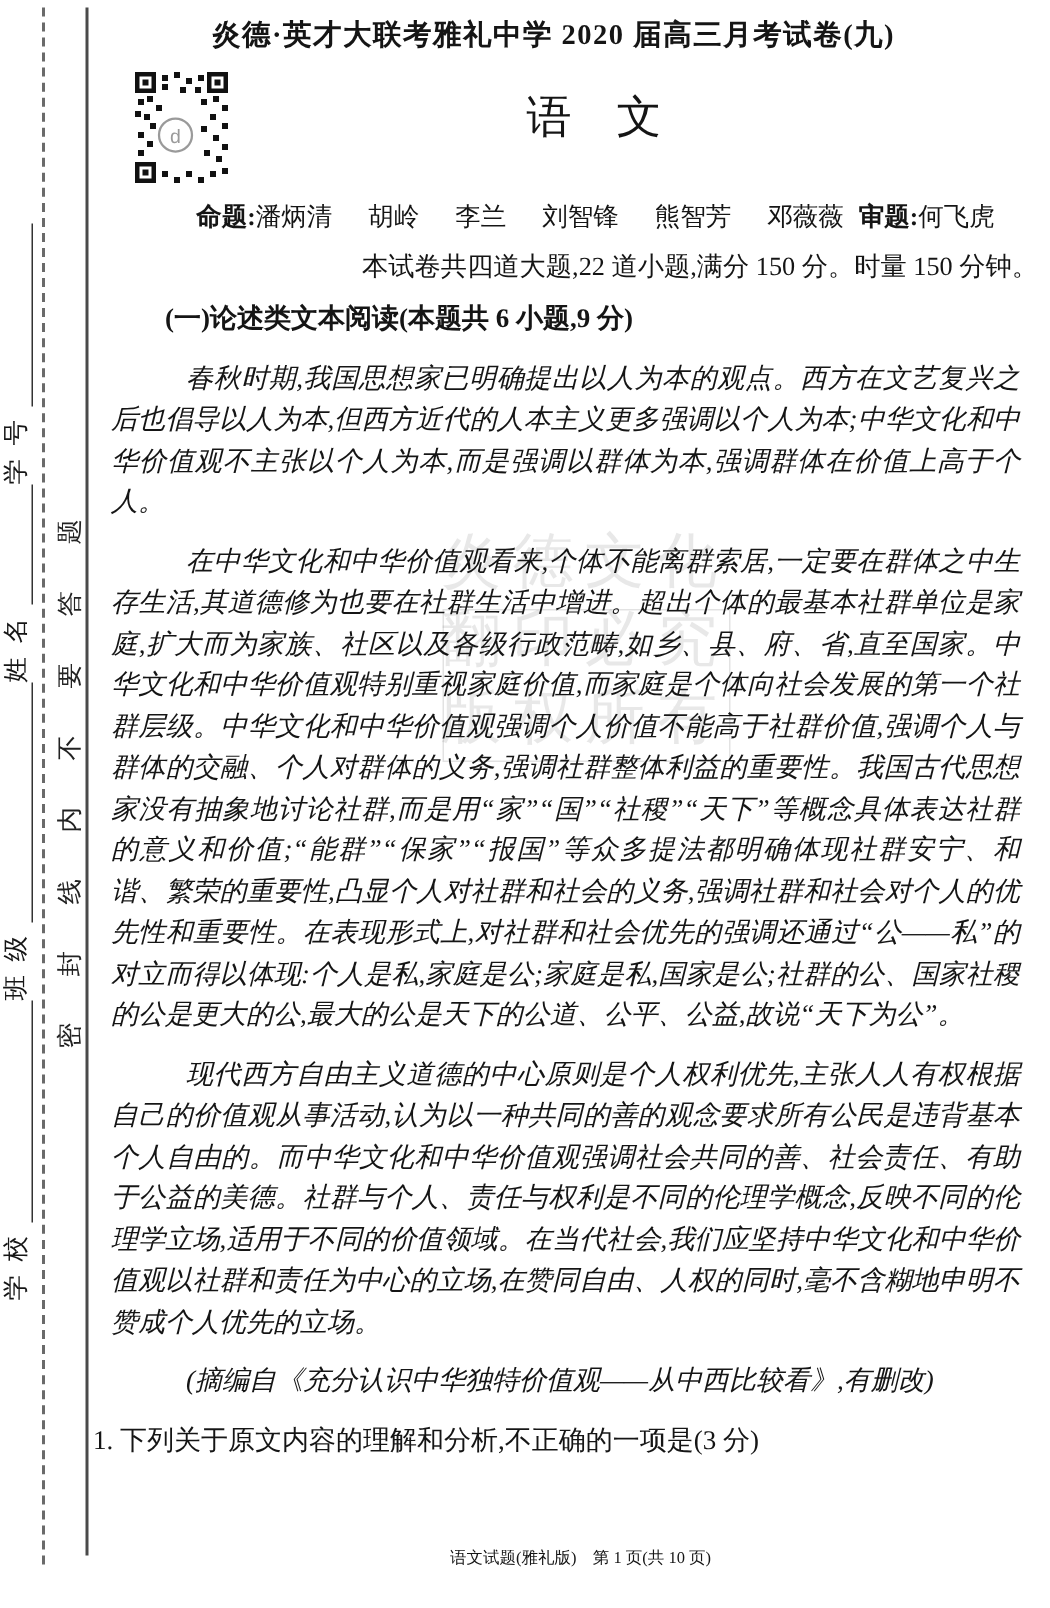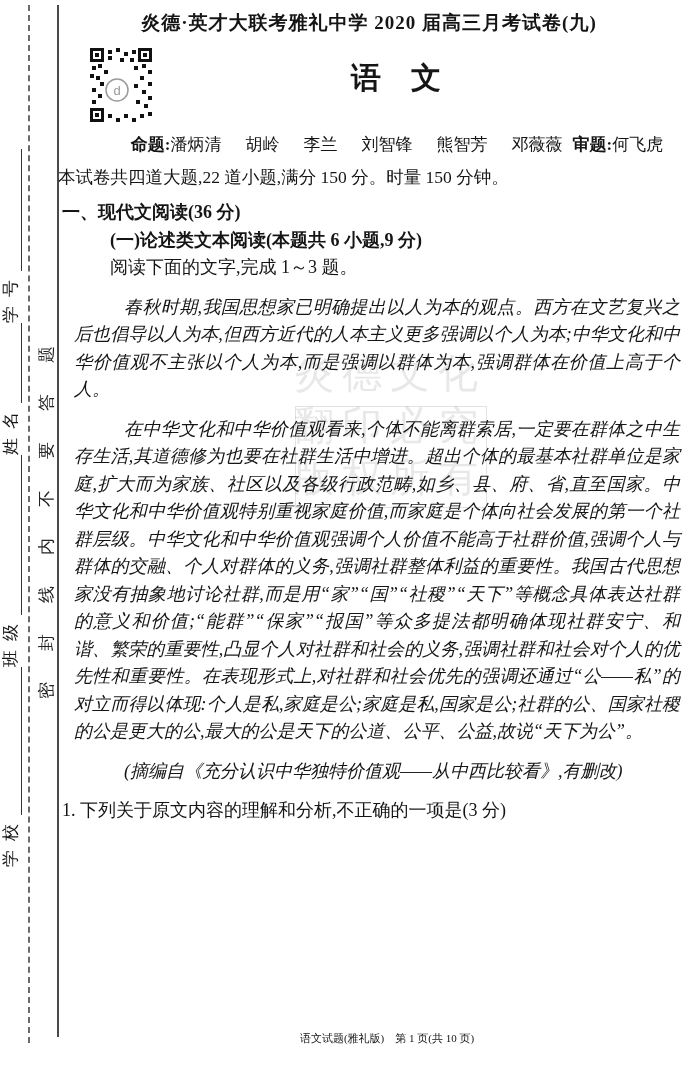--- a/index.html
+++ b/index.html
@@ -21,26 +21,26 @@
   .blank-a{width:148px;} .blank-b{width:160px;} .blank-c{width:80px;} .blank-d{width:122px;}
   .seal-text{
     left:-154px;top:496px;width:400px;height:22px;text-align:center;
     font-size:17px;letter-spacing:31px;color:#222;
   }
   
   .title{position:absolute;left:52px;top:10px;width:634px;text-align:center;
     font-size:19px;font-weight:bold;letter-spacing:1px;}
   .qr{position:absolute;left:90px;top:48px;}
   .subject{position:absolute;left:58px;top:58px;width:634px;text-align:center;
-    padding-left:42px;box-sizing:border-box;font-size:30px;font-weight:bold;}
+    padding-left:42px;box-sizing:border-box;font-size:30px;font-weight:normal;}
   .setters{position:absolute;left:58px;top:133px;width:634px;text-align:center;font-size:17px;padding-left:22px;}
   .setters b{font-weight:bold;}
   .setters .nm{margin-right:24px;}
   .setters .nm-last{margin-right:10px;}
-  .exam-info{position:absolute;left:58px;top:165px;width:634px;text-align:left;font-size:17.5px;}
+  .exam-info{position:absolute;left:58px;top:165px;width:634px;text-align:right;font-size:17.5px;}
   
   .watermark{position:absolute;left:285px;top:348px;width:210px;text-align:center;
     pointer-events:none;color:rgba(110,110,110,0.16);font-size:40px;line-height:52px;
     letter-spacing:8px;font-weight:normal;}
   .watermark .wm-box{position:absolute;left:10px;top:58px;width:190px;height:100px;
     border:1px solid rgba(110,110,110,0.20);}
   
   .main{position:absolute;left:62px;top:199px;width:630px;font-size:18px;line-height:27.5px;text-align:justify;}
   .sec-title{font-weight:bold;}
   .sub-title{font-weight:bold;padding-left:48px;}
@@ -141,27 +141,26 @@
   </header>
 
   <div class="watermark">
     <div class="wm-box"></div>
     <div>炎德文化</div>
     <div>翻印必究</div>
     <div>版权所有</div>
   </div>
 
   <main class="main">
-    <div class="sec-title">一、现代文阅读(36 分)</div>
     <div class="sub-title">(一)论述类文本阅读(本题共 6 小题,9 分)</div>
-    <div class="instruction">阅读下面的文字,完成 1～3 题。</div>
 
     <div class="passage">
       <p>春秋时期,我国思想家已明确提出以人为本的观点。西方在文艺复兴之后也倡导以人为本,但西方近代的人本主义更多强调以个人为本;中华文化和中华价值观不主张以个人为本,而是强调以群体为本,强调群体在价值上高于个人。</p>
       <p>在中华文化和中华价值观看来,个体不能离群索居,一定要在群体之中生存生活,其道德修为也要在社群生活中增进。超出个体的最基本社群单位是家庭,扩大而为家族、社区以及各级行政范畴,如乡、县、府、省,直至国家。中华文化和中华价值观特别重视家庭价值,而家庭是个体向社会发展的第一个社群层级。中华文化和中华价值观强调个人价值不能高于社群价值,强调个人与群体的交融、个人对群体的义务,强调社群整体利益的重要性。我国古代思想家没有抽象地讨论社群,而是用“家”“国”“社稷”“天下”等概念具体表达社群的意义和价值;“能群”“保家”“报国”等众多提法都明确体现社群安宁、和谐、繁荣的重要性,凸显个人对社群和社会的义务,强调社群和社会对个人的优先性和重要性。在表现形式上,对社群和社会优先的强调还通过“公——私”的对立而得以体现:个人是私,家庭是公;家庭是私,国家是公;社群的公、国家社稷的公是更大的公,最大的公是天下的公道、公平、公益,故说“天下为公”。</p>
+      <p>现代西方自由主义道德的中心原则是个人权利优先,主张人人有权根据自己的价值观从事活动,认为以一种共同的善的观念要求所有公民是违背基本个人自由的。而中华文化和中华价值观强调社会共同的善、社会责任、有助于公益的美德。社群与个人、责任与权利是不同的伦理学概念,反映不同的伦理学立场,适用于不同的价值领域。在当代社会,我们应坚持中华文化和中华价值观以社群和责任为中心的立场,在赞同自由、人权的同时,毫不含糊地申明不赞成个人优先的立场。</p>
       <p class="attribution">(摘编自《充分认识中华独特价值观——从中西比较看》,有删改)</p>
     </div>
 
     <div class="question">
       <p class="q-stem"><span>1.</span> <span>下列关于原文内容的理解和分析,不正确的一项是(3 分)</span></p>
 
     </div>
   </main>
 
   <footer class="footer">语文试题(雅礼版)　第 1 页(共 10 页)</footer>

